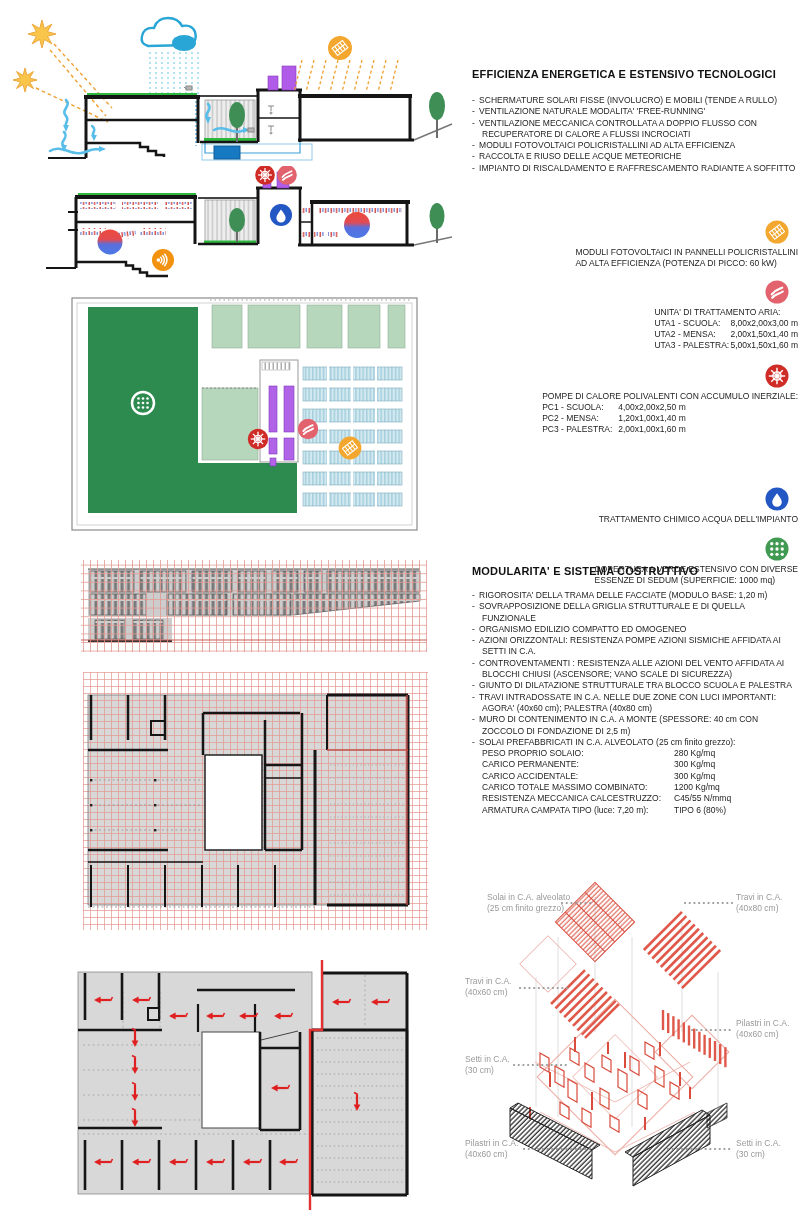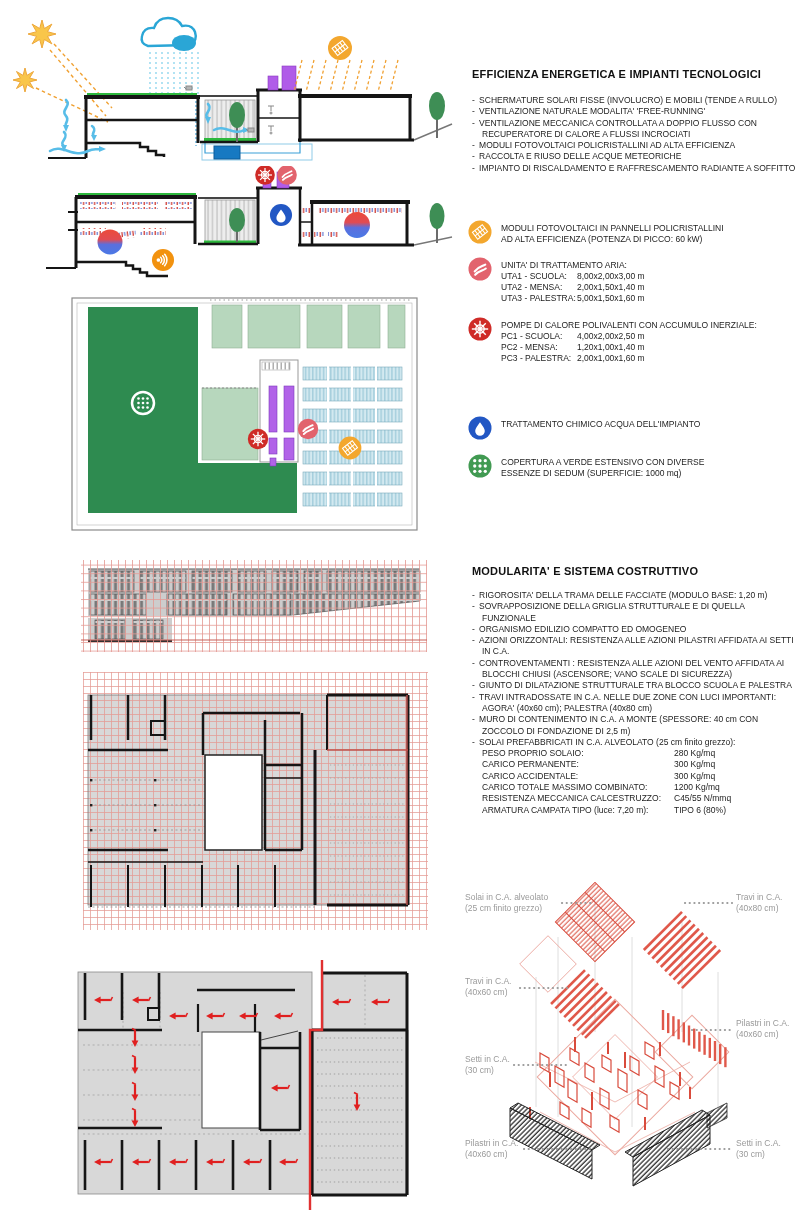--- a/index.html
+++ b/index.html
@@ -6,21 +6,21 @@
   #board{position:relative;width:800px;height:1221px;background:#fff;overflow:hidden;
          font-family:"Liberation Sans",sans-serif;color:#1c1c1c;}
   .abs{position:absolute;}
   .h1{font-size:11px;font-weight:bold;color:#111;letter-spacing:.2px;}
   .bullets{font-size:8.5px;line-height:11.3px;color:#1c1c1c;}
   .bullet{padding-left:10px;text-indent:-10px;}
   .bullet::before{content:"-\2002";}
   .load-row{padding-left:10px;}
   .load-label{display:inline-block;width:192px;}
   .legend{font-size:8.5px;line-height:11px;}
-  .lg-item{display:flex;align-items:flex-start;}
+  .lg-item{display:flex;align-items:flex-end;flex-direction:column;}
   .lg-icon{width:24px;height:24px;flex:0 0 24px;margin-right:9px;position:relative;top:-2px;}
   .lg-text{padding-top:1px;}
   .lg-code{display:inline-block;width:76px;}
   .radiant-dot{width:22px;height:22px;border-radius:50%;
     background:linear-gradient(180deg,#ec4a3a 0%,#e14b52 40%,#5b6fdd 60%,#4a79e6 100%);margin:1px;}
   .ax-label{position:absolute;font-size:8.5px;line-height:11px;color:#9a9a9a;width:95px;}
   svg{display:block;}
 </style>
 </head>
 <body>
@@ -284,21 +284,21 @@
   <circle cx="357" cy="59" r="13" fill="url(#grad-rb)"></circle>
   <use href="#sym-net" transform="translate(163,94) scale(0.92)"></use>
   <g>
     <line x1="237" y1="76" x2="237" y2="60" stroke="#6b6b6b" stroke-width="2"></line>
     <ellipse cx="237" cy="54" rx="8" ry="12" fill="#3e8e55"></ellipse>
     <line x1="437" y1="77" x2="437" y2="58" stroke="#6b6b6b" stroke-width="2"></line>
     <ellipse cx="437" cy="50" rx="7.5" ry="13" fill="#3e8e55"></ellipse>
   </g>
 </svg>
 
-<div class="abs h1" style="left:472px;top:68px">EFFICIENZA ENERGETICA E IMPIANTI TECNOLOGICI</div>
+<div class="abs h1" style="left:472px;top:68px">EFFICIENZA ENERGETICA E ESTENSIVO TECNOLOGICI</div>
 <div class="abs bullets" style="left:472px;top:95px;width:324px">
   <div class="bullet">SCHERMATURE SOLARI FISSE (INVOLUCRO) E MOBILI (TENDE A RULLO)</div>
   <div class="bullet">VENTILAZIONE NATURALE MODALITA' 'FREE-RUNNING'</div>
   <div class="bullet">VENTILAZIONE MECCANICA CONTROLLATA A DOPPIO FLUSSO CON RECUPERATORE DI CALORE A FLUSSI INCROCIATI</div>
   <div class="bullet">MODULI FOTOVOLTAICI POLICRISTALLINI AD ALTA EFFICIENZA</div>
   <div class="bullet">RACCOLTA E RIUSO DELLE ACQUE METEORICHE</div>
   <div class="bullet">IMPIANTO DI RISCALDAMENTO E RAFFRESCAMENTO RADIANTE A SOFFITTO</div>
 </div>
 
 <div class="abs legend" style="left:468px;top:222px;width:330px">
@@ -419,21 +419,21 @@
   <use href="#sym-snow" transform="translate(198,149) scale(0.85)"></use>
   <use href="#sym-air" transform="translate(248,139) scale(0.85)"></use>
   <use href="#sym-pv" transform="translate(290,158) scale(0.95)"></use>
 </svg>
 
 <div class="abs h1" style="left:472px;top:565px">MODULARITA' E SISTEMA COSTRUTTIVO</div>
 <div class="abs bullets" style="left:472px;top:590px;width:324px">
   <div class="bullet">RIGOROSITA' DELLA TRAMA DELLE FACCIATE (MODULO BASE: 1,20 m)</div>
   <div class="bullet">SOVRAPPOSIZIONE DELLA GRIGLIA STRUTTURALE E DI QUELLA FUNZIONALE</div>
   <div class="bullet">ORGANISMO EDILIZIO COMPATTO ED OMOGENEO</div>
-  <div class="bullet">AZIONI ORIZZONTALI: RESISTENZA ALLE AZIONI PILASTRI AFFIDATA AI SETTI IN C.A.</div>
+  <div class="bullet">AZIONI ORIZZONTALI: RESISTENZA POMPE AZIONI SISMICHE AFFIDATA AI SETTI IN C.A.</div>
   <div class="bullet">CONTROVENTAMENTI : RESISTENZA ALLE AZIONI DEL VENTO AFFIDATA AI BLOCCHI CHIUSI (ASCENSORE; VANO SCALE DI SICUREZZA)</div>
   <div class="bullet">GIUNTO DI DILATAZIONE STRUTTURALE TRA BLOCCO SCUOLA E PALESTRA</div>
   <div class="bullet">TRAVI INTRADOSSATE IN C.A. NELLE DUE ZONE CON LUCI IMPORTANTI: AGORA' (40x60 cm); PALESTRA (40x80 cm)</div>
   <div class="bullet">MURO DI CONTENIMENTO IN C.A. A MONTE (SPESSORE: 40 cm CON ZOCCOLO DI FONDAZIONE DI 2,5 m)</div>
   <div class="bullet">SOLAI PREFABBRICATI IN C.A. ALVEOLATO (25 cm finito grezzo):</div>
   <div class="load-row"><span class="load-label">PESO PROPRIO SOLAIO:</span><span>280 Kg/mq</span></div>
   <div class="load-row"><span class="load-label">CARICO PERMANENTE:</span><span>300 Kg/mq</span></div>
   <div class="load-row"><span class="load-label">CARICO ACCIDENTALE:</span><span>300 Kg/mq</span></div>
   <div class="load-row"><span class="load-label">CARICO TOTALE MASSIMO COMBINATO:</span><span>1200 Kg/mq</span></div>
   <div class="load-row"><span class="load-label">RESISTENZA MECCANICA CALCESTRUZZO:</span><span>C45/55 N/mmq</span></div>
@@ -734,21 +734,21 @@
     <line x1="122" y1="21" x2="152" y2="21"></line>
         <line x1="245" y1="21" x2="292" y2="21"></line>
     <line x1="80" y1="106" x2="130" y2="106"></line>
         <line x1="252" y1="148" x2="292" y2="148"></line>
     <line x1="74" y1="183" x2="128" y2="183"></line>
         <line x1="84" y1="267" x2="150" y2="267"></line>
     <line x1="228" y1="267" x2="292" y2="267"></line>
   </g>
 </svg>
 
-<div class="ax-label" style="left:465px;top:892px">
+<div class="ax-label" style="left:487px;top:892px">
   <div>Solai in C.A. alveolato</div>
       <div>(25 cm finito grezzo)</div>
     </div>
 <div class="ax-label" style="left:736px;top:892px">
   <div>Travi in C.A.</div>
       <div>(40x80 cm)</div>
     </div>
 <div class="ax-label" style="left:465px;top:976px">
   <div>Travi in C.A.</div>
       <div>(40x60 cm)</div>

